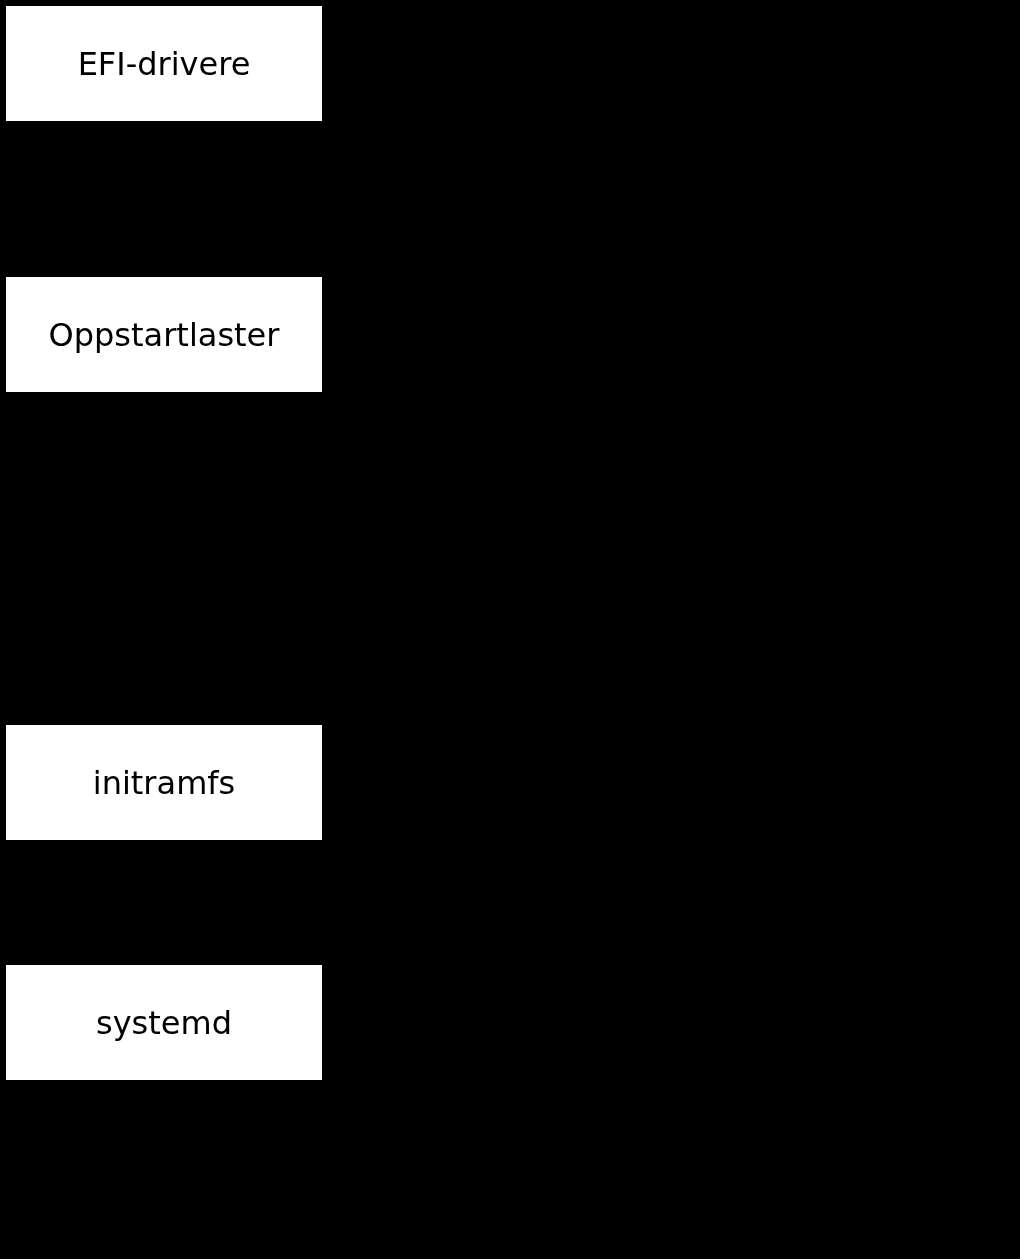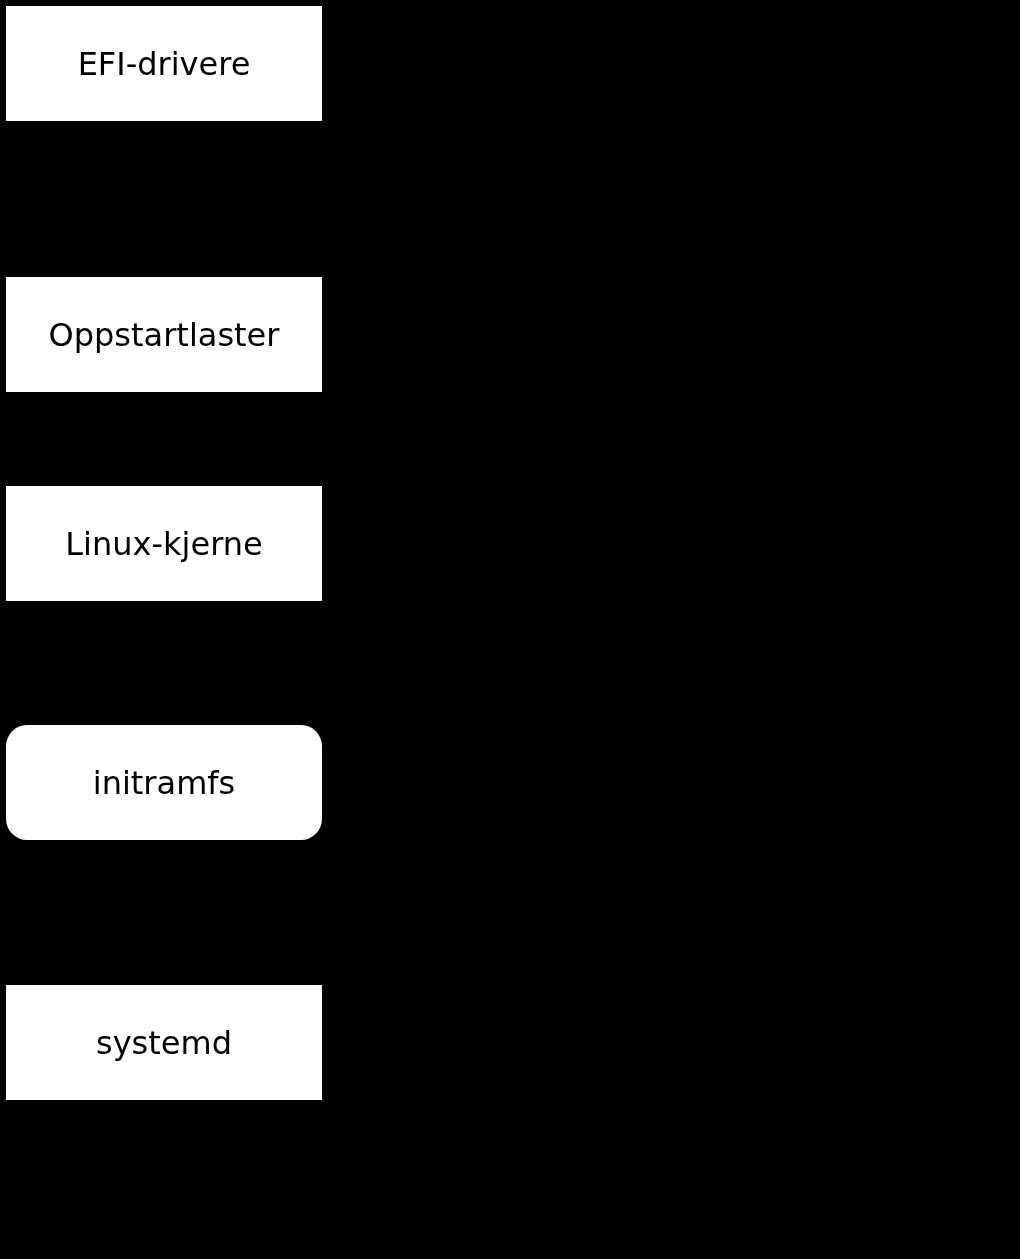--- a/index.html
+++ b/index.html
@@ -26,35 +26,32 @@
     align-items: center;
     justify-content: center;
     font-size: 32px;
     line-height: 1;
     text-align: center;
     white-space: nowrap;
   }
   .node-1 { top: 6px; }
   .node-2 { top: 245px; margin-top: 32px; }
   .node-3 { top: 486px; }
-  .node-4 { top: 725px; border-radius: 21px; }
-  .node-5 { top: 965px; margin-top: 20px; }
+  .node-4 { top: 725px; }
+  .node-5 { top: 965px; }
 </style>
 </head>
 <body>
 
 <div class="canvas">
   <div class="node node-1">
     <span>EFI-drivere</span>
   </div>
   <div class="node node-2">
     <span>Oppstartlaster</span>
   </div>
-  <div class="node node-3">
-    <span>Linux-kjerne</span>
-  </div>
   <div class="node node-4">
     <span>initramfs</span>
   </div>
   <div class="node node-5">
     <span>systemd</span>
   </div>
 </div>
 
 </body></html>

